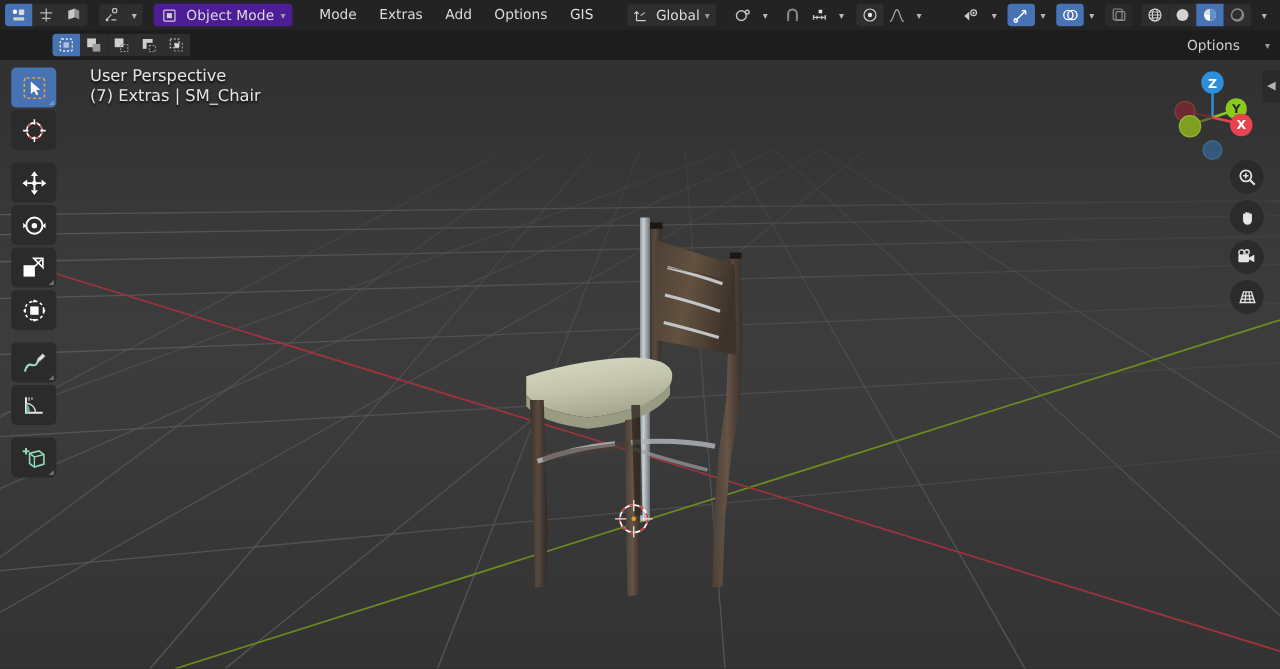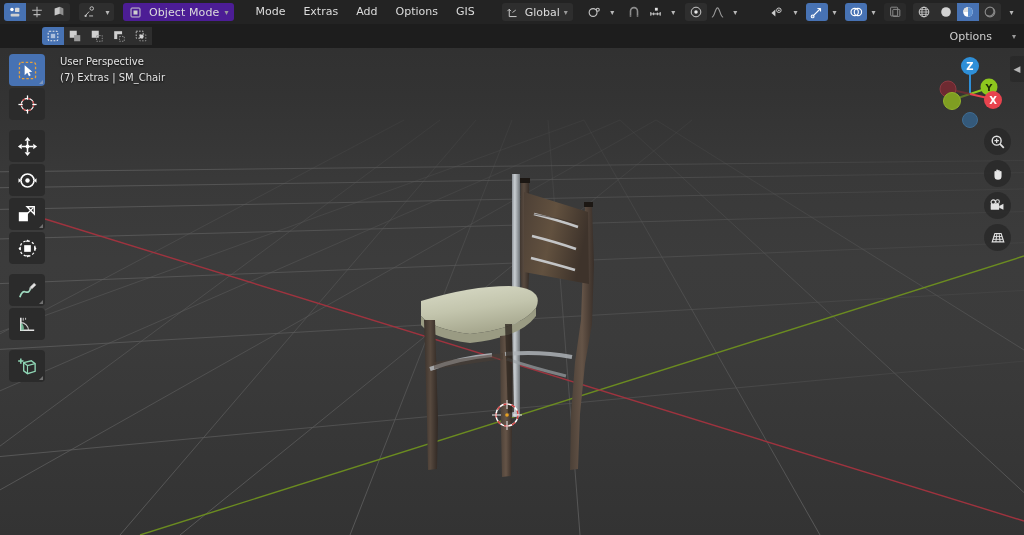--- a/index.html
+++ b/index.html
@@ -158,23 +158,24 @@
 
   
   .vp-info {
     position: absolute;
     left: 60px; top: 30px;
     z-index: 25;
     pointer-events: none;
   }
   .vp-info div {
     color: #e4e4e4;
-    font-size: 10px;
+    font-size: 13px;
     line-height: 16px;
     text-shadow: 0 1px 2px rgba(0,0,0,.85);
+    margin-left: 12px;
   }
 
   
   .toolbar-left {
     position: absolute;
     left: 9px; top: 30px;
     width: 36px;
     z-index: 28;
     display: flex;
     flex-direction: column;

